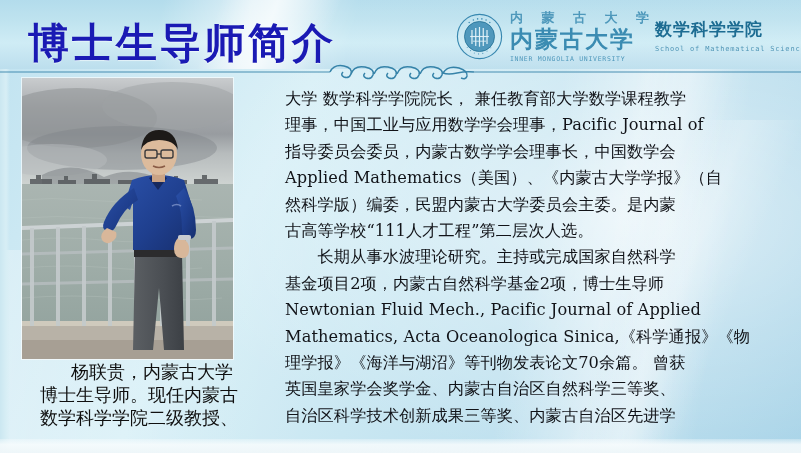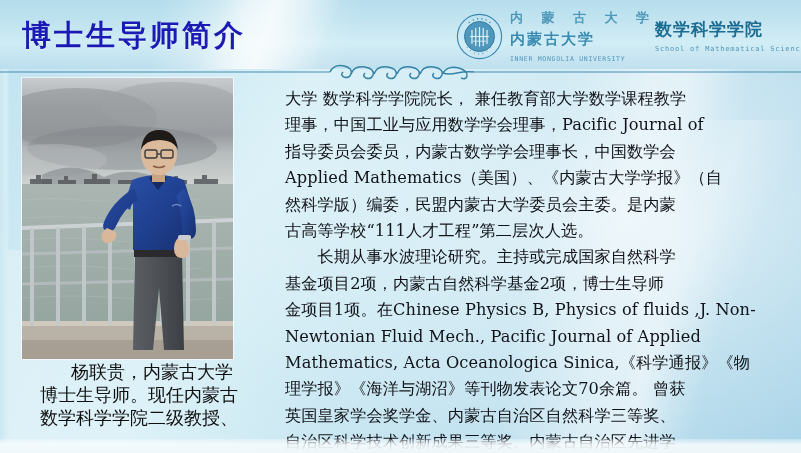--- a/index.html
+++ b/index.html
@@ -53,22 +53,22 @@
   }
   #header-streak {
     position: absolute;
     left: 140px; top: -40px; width: 260px; height: 160px;
     background: linear-gradient(110deg, rgba(255,255,255,0) 30%, rgba(255,255,255,0.70) 48%, rgba(255,255,255,0) 68%);
     pointer-events: none;
   }
 
   #page-title {
     position: absolute;
-    left: 22px; top: 16px;
-    font-size: 29px;
+    left: 28px; top: 16px;
+    font-size: 41px;
     font-weight: bold;
     color: #1a1ab4;
     letter-spacing: 3px;
     font-family: "DejaVu Serif", "Liberation Serif", serif;
     white-space: nowrap;
     text-shadow: 0 1px 1px rgba(255,255,255,0.55);
   }
 
   
   #seal {
@@ -87,21 +87,21 @@
     font-family: "DejaVu Serif", "Liberation Serif", serif;
     font-size: 19px;
     font-weight: bold;
     letter-spacing: 2px;
     line-height: 20px;
     color: #2f84ad;
     opacity: 0.92;
     white-space: nowrap;
   }
   #uni-cn .row1 { font-size: 13px; letter-spacing: 7px; opacity: .85; display:block; }
-  #uni-cn .row2 { font-size: 15px; letter-spacing: 2px; display:block; margin-top: 1px;}
+  #uni-cn .row2 { font-size: 23px; letter-spacing: 2px; display:block; margin-top: 1px;}
   #uni-en {
     font-family: "DejaVu Sans Mono", "Liberation Mono", monospace;
     font-size: 6.5px;
     letter-spacing: 0.7px;
     color: #2f84ad;
     opacity: .8;
     white-space: nowrap;
     margin-top: 6px;
   }
 
@@ -382,21 +382,20 @@
 
   <div id="bodytext">
     <p>大学 数学科学学院院长， 兼任教育部大学数学课程教学</p>
     <p>理事，中国工业与应用数学学会理事，Pacific Journal of</p>
     <p>指导委员会委员，内蒙古数学学会理事长，中国数学会</p>
     <p>Applied Mathematics（美国）、《内蒙古大学学报》（自</p>
     <p>然科学版）编委，民盟内蒙古大学委员会主委。是内蒙</p>
     <p>古高等学校“111人才工程”第二层次人选。</p>
     <p>　　长期从事水波理论研究。主持或完成国家自然科学</p>
     <p>基金项目2项，内蒙古自然科学基金2项，博士生导师</p>
-    <p>金项目1项。在Chinese Physics B, Physics of fluids ,J. Non-</p>
     <p>Newtonian Fluid Mech., Pacific Journal of Applied</p>
     <p>Mathematics, Acta Oceanologica Sinica,《科学通报》《物</p>
     <p>理学报》《海洋与湖沼》等刊物发表论文70余篇。 曾获</p>
     <p>英国皇家学会奖学金、内蒙古自治区自然科学三等奖、</p>
     <p>自治区科学技术创新成果三等奖、内蒙古自治区先进学</p>
 
   </div>
 
   <div id="bottom-band"></div>
 </div>

